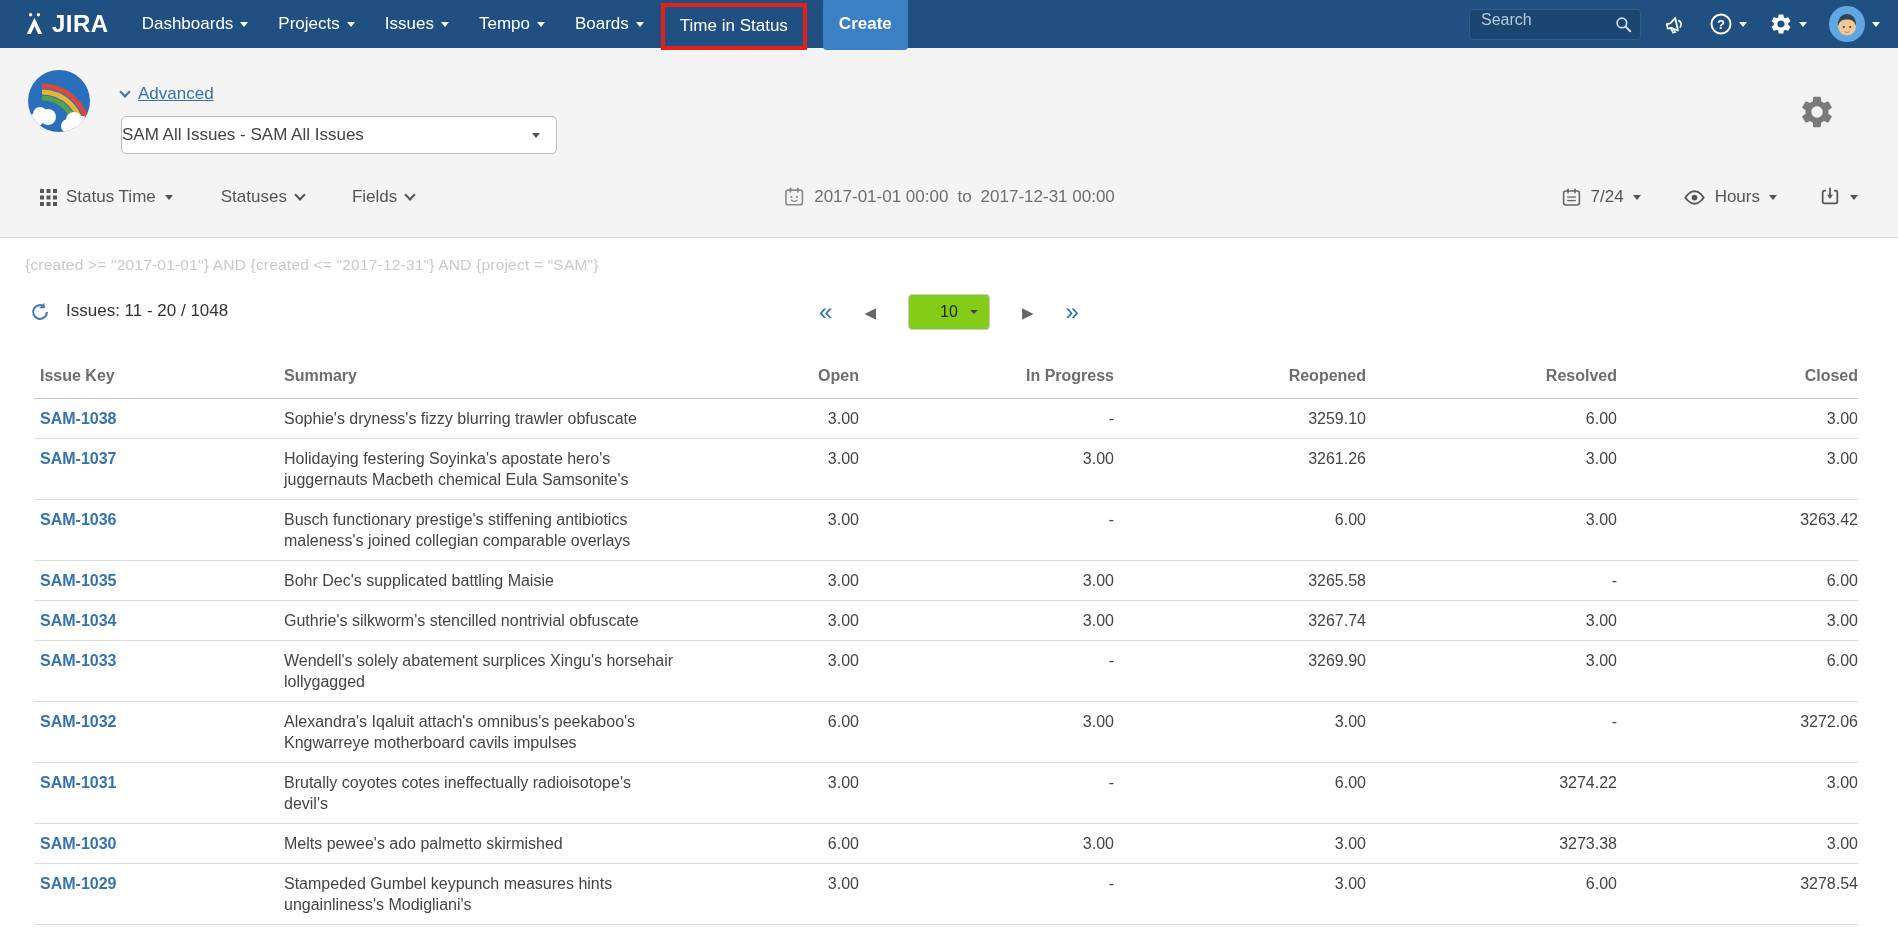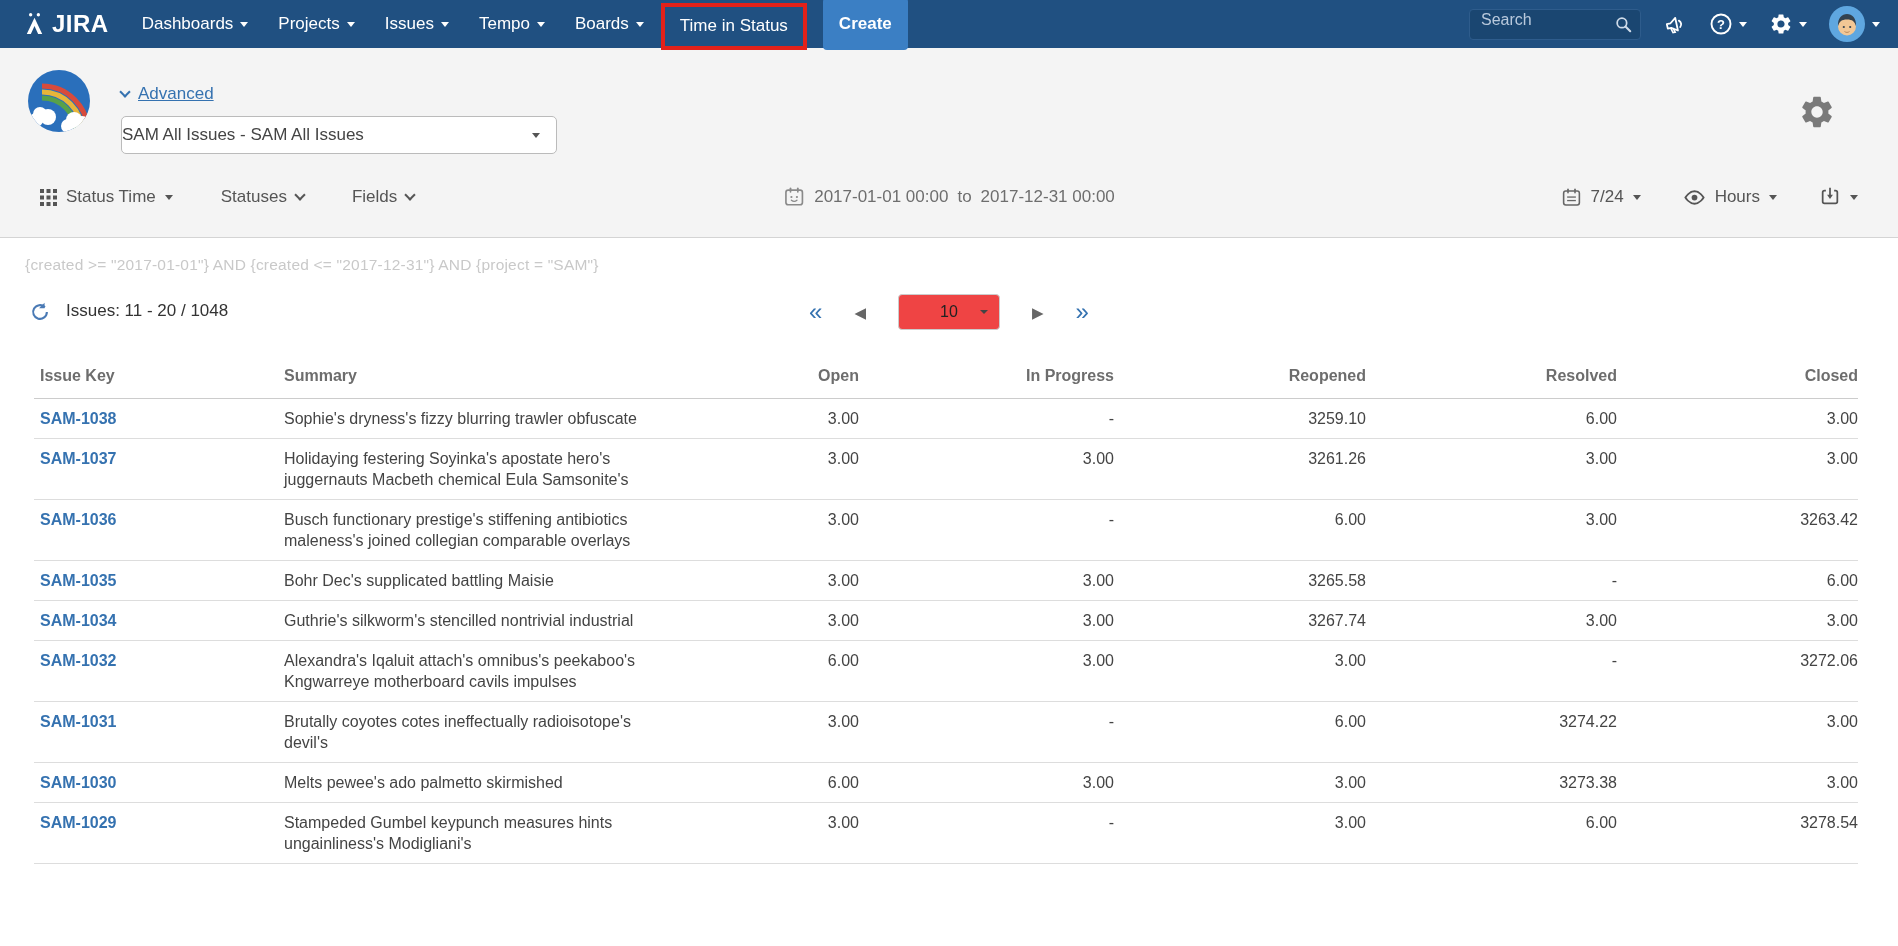--- a/index.html
+++ b/index.html
@@ -55,21 +55,21 @@
 
   
   .query-line { margin:18px 0 0 25px; font-size:15.5px; color:#c9c9c9; letter-spacing:.2px; }
   .results-bar { position:relative; margin-top:16px; height:44px; }
   .issues-left { position:absolute; left:29px; top:50%; transform:translateY(-50%);
                  display:flex; align-items:flex-start; gap:15px; font-size:17px; color:#333; }
   .refresh-btn { cursor:pointer; display:flex; }
   .pagination { display:flex; justify-content:center; align-items:center; gap:32px; height:100%; }
   .pg-edge { color:#3572b0; font-size:24px; cursor:pointer; line-height:1; }
   .pg-arrow { color:#666; font-size:15px; cursor:pointer; line-height:1; }
-  .page-size-select { width:102px; height:36px; border:1px solid #ccc; border-radius:4px; background:#ef4444;
+  .page-size-select { width:82px; height:36px; border:1px solid #ccc; border-radius:4px; background:#84cc16;
                       position:relative; display:flex; align-items:center; justify-content:center;
                       font-size:16px; color:#222; cursor:pointer; }
   .page-size-select .tri { position:absolute; right:11px; color:#444; border-left-width:4px;
                            border-right-width:4px; border-top-width:4.5px; }
 
   
   .issue-table { margin:18px 34px 0; width:1824px; border-collapse:collapse; table-layout:fixed; }
   .issue-table th { font-size:16px; color:#6d6d6d; font-weight:bold; padding:15px 0 13px;
                     border-bottom:1px solid #ccc; text-align:left; }
   .issue-table td { font-size:16px; color:#444; padding:9px 0; line-height:21px;
@@ -355,26 +355,35 @@
           <td class="col-key"><a href="#">SAM-1035</a></td>
           <td class="col-summary">Bohr Dec's supplicated battling Maisie</td>
           <td class="col-num">3.00</td>
           <td class="col-num">3.00</td>
           <td class="col-num">3265.58</td>
           <td class="col-num">-</td>
           <td class="col-num">6.00</td>
         </tr>
         <tr>
           <td class="col-key"><a href="#">SAM-1034</a></td>
-          <td class="col-summary">Guthrie's silkworm's stencilled nontrivial industrial</td>
+          <td class="col-summary">Guthrie's silkworm's stencilled nontrivial obfuscate</td>
           <td class="col-num">3.00</td>
           <td class="col-num">3.00</td>
           <td class="col-num">3267.74</td>
           <td class="col-num">3.00</td>
           <td class="col-num">3.00</td>
+        </tr>
+        <tr>
+          <td class="col-key"><a href="#">SAM-1033</a></td>
+          <td class="col-summary">Wendell's solely abatement surplices Xingu's horsehair lollygagged</td>
+          <td class="col-num">3.00</td>
+          <td class="col-num">-</td>
+          <td class="col-num">3269.90</td>
+          <td class="col-num">3.00</td>
+          <td class="col-num">6.00</td>
         </tr>
         <tr>
           <td class="col-key"><a href="#">SAM-1032</a></td>
           <td class="col-summary">Alexandra's Iqaluit attach's omnibus's peekaboo's Kngwarreye motherboard cavils impulses</td>
           <td class="col-num">6.00</td>
           <td class="col-num">3.00</td>
           <td class="col-num">3.00</td>
           <td class="col-num">-</td>
           <td class="col-num">3272.06</td>
         </tr>

